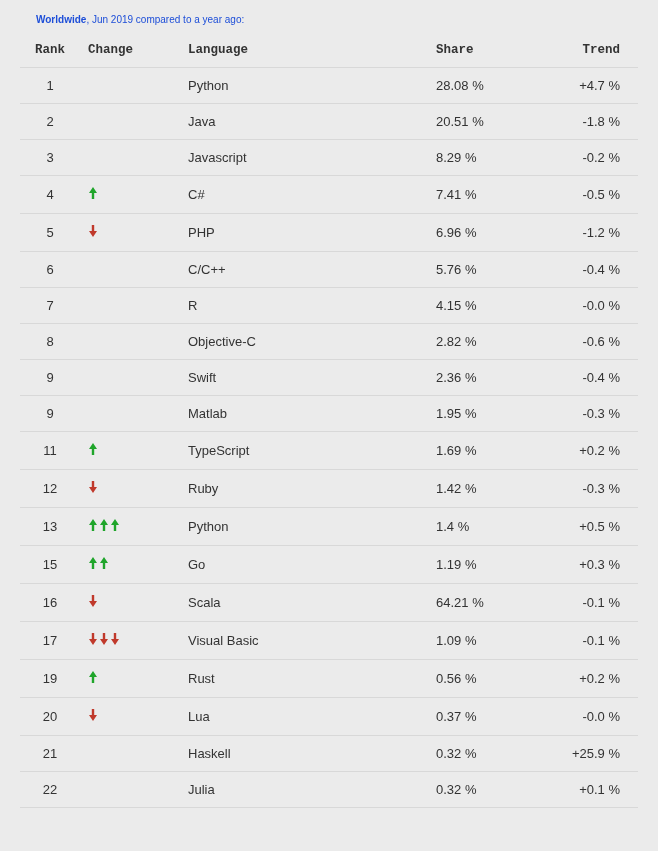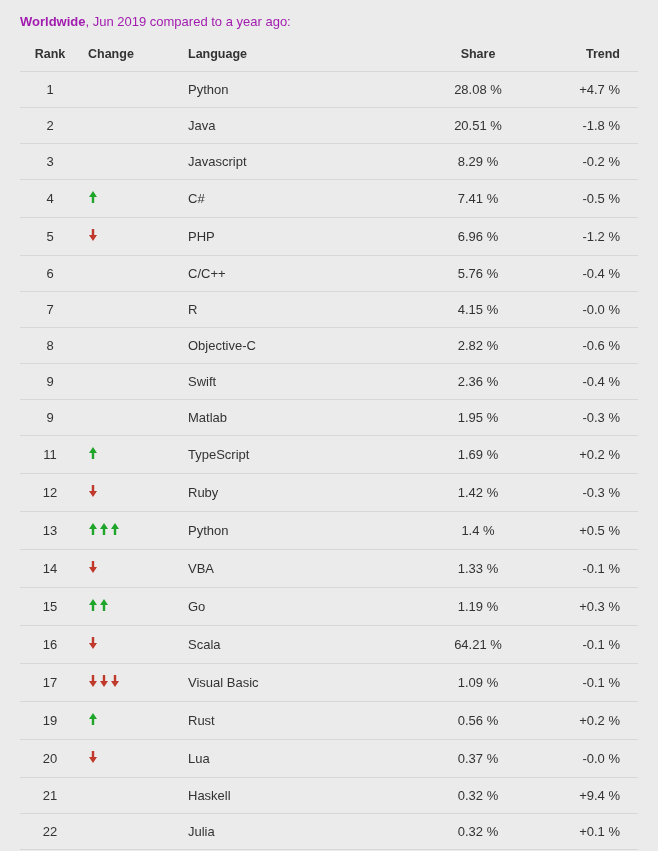--- a/index.html
+++ b/index.html
@@ -9,39 +9,41 @@
     }
     body {
       font-family: "Helvetica Neue", Helvetica, Arial, sans-serif;
       background: #ebebeb;
       color: #333;
       width: 658px;
       padding: 14px 20px;
       font-size: 13px;
     }
     .header-text {
-      font-size: 13px;
+      font-size: 10px;
       margin-bottom: 8px;
-      color: #a21caf;
+      color: #1d4ed8;
+      margin-left: 16px;
     }
     .header-text .bold {
       font-weight: bold;
     }
     table {
       width: 100%;
       border-collapse: collapse;
       background: transparent;
     }
     thead th {
       text-align: left;
       font-weight: bold;
       font-size: 12.5px;
       color: #333;
       padding: 10px 8px;
       border-bottom: 1px solid #d8d8d8;
+      font-family: Liberation Mono, monospace;
     }
     tbody td {
       padding: 10px 8px;
       border-bottom: 1px solid #d8d8d8;
       font-size: 13px;
       color: #333;
       vertical-align: middle;
     }
     th.col-rank, td.col-rank {
       width: 60px;
@@ -49,21 +51,21 @@
     }
     th.col-change, td.col-change {
       width: 100px;
       text-align: left;
     }
     th.col-lang, td.col-lang {
       text-align: left;
     }
     th.col-share, td.col-share {
       width: 110px;
-      text-align: center;
+      text-align: left;
       padding-right: 18px;
     }
     th.col-trend, td.col-trend {
       width: 100px;
       text-align: right;
       padding-right: 18px;
     }
     .arrow {
       display: inline-flex;
       gap: 1px;
@@ -204,31 +206,20 @@
             </svg>
             <svg viewBox="0 0 10 14">
               <path d="M5 1 L9 7 L6.2 7 L6.2 13 L3.8 13 L3.8 7 L1 7 Z" fill="#1fa52a"></path>
             </svg>
           </span></td>
         <td class="col-lang">Python</td>
         <td class="col-share">1.4 %</td>
         <td class="col-trend">+0.5 %</td>
       </tr>
       <tr>
-        <td class="col-rank">14</td>
-        <td class="col-change"><span class="arrow">
-            <svg viewBox="0 0 10 14">
-              <path d="M5 13 L1 7 L3.8 7 L3.8 1 L6.2 1 L6.2 7 L9 7 Z" fill="#c0392b"></path>
-            </svg>
-          </span></td>
-        <td class="col-lang">VBA</td>
-        <td class="col-share">1.33 %</td>
-        <td class="col-trend">-0.1 %</td>
-      </tr>
-      <tr>
         <td class="col-rank">15</td>
         <td class="col-change"><span class="arrow">
             <svg viewBox="0 0 10 14">
               <path d="M5 1 L9 7 L6.2 7 L6.2 13 L3.8 13 L3.8 7 L1 7 Z" fill="#1fa52a"></path>
             </svg>
             <svg viewBox="0 0 10 14">
               <path d="M5 1 L9 7 L6.2 7 L6.2 13 L3.8 13 L3.8 7 L1 7 Z" fill="#1fa52a"></path>
             </svg>
           </span></td>
         <td class="col-lang">Go</td>
@@ -283,21 +274,21 @@
           </span></td>
         <td class="col-lang">Lua</td>
         <td class="col-share">0.37 %</td>
         <td class="col-trend">-0.0 %</td>
       </tr>
       <tr>
         <td class="col-rank">21</td>
         <td class="col-change"></td>
         <td class="col-lang">Haskell</td>
         <td class="col-share">0.32 %</td>
-        <td class="col-trend">+9.4 %</td>
+        <td class="col-trend">+25.9 %</td>
       </tr>
       <tr>
         <td class="col-rank">22</td>
         <td class="col-change"></td>
         <td class="col-lang">Julia</td>
         <td class="col-share">0.32 %</td>
         <td class="col-trend">+0.1 %</td>
       </tr>
     </tbody>
 </table>

